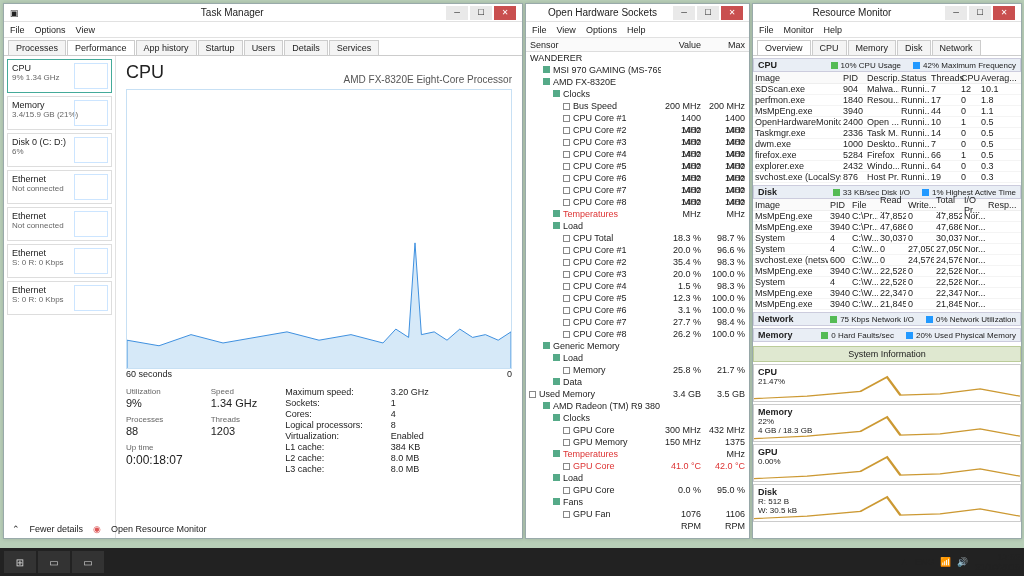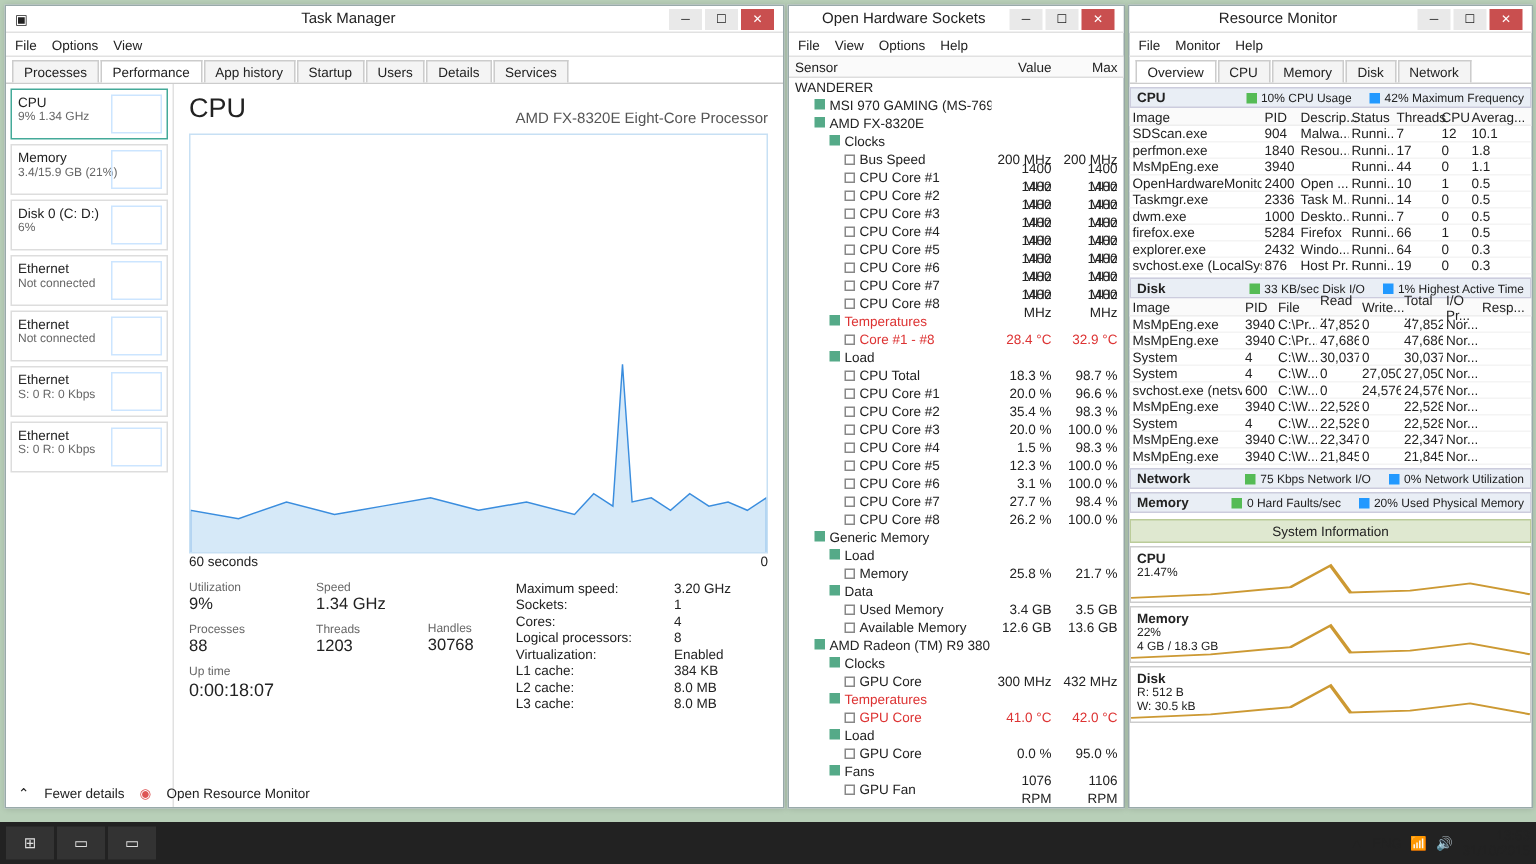--- a/index.html
+++ b/index.html
@@ -33,21 +33,21 @@
 .stats .col div{margin-bottom:1px}
 .stats .hdr{color:#666;font-size:8px}
 .stats .val{font-size:11px}
 .tm-footer{position:absolute;bottom:4px;left:8px;right:8px;display:flex;align-items:center;gap:10px;font-size:9px;color:#246}
 
 #ohm{left:525px;top:3px;width:225px;height:536px}
 #ohm .colhdr{display:flex;border-bottom:1px solid #ddd;font-size:8px;background:#fafafa;height:14px;align-items:center}
 #ohm .colhdr .c1{flex:1;padding-left:4px}
 #ohm .colhdr .c2,.colhdr .c3{width:44px;text-align:right;padding-right:4px}
 #ohm .tree{height:calc(100% - 50px);overflow:hidden;font-size:8px;line-height:12px}
-.trow{display:flex;align-items:center;height:12px}
+.trow{display:flex;align-items:flex-start;height:12px}
 .trow .tname{flex:1;white-space:nowrap;overflow:hidden}
 .trow .tv{width:44px;text-align:right;padding-right:4px}
 .trow.hot .tname,.trow.hot .tv{color:#d33}
 .trow .box{display:inline-block;width:7px;height:7px;border:1px solid #888;margin:0 3px;vertical-align:middle}
 .trow .ic{display:inline-block;width:7px;height:7px;background:#5a8;margin:0 3px}
 
 #rm{left:752px;top:3px;width:270px;height:536px}
 #rm .body{height:calc(100% - 52px);overflow:hidden}
 .rm-sec-hdr{height:14px;background:#e9eef5;border:1px solid #ccd;display:flex;align-items:center;padding:0 4px;font-size:8px;margin-top:2px}
 .rm-sec-hdr .fill{flex:1}
@@ -152,26 +152,20 @@
           <div class="val">88</div>
           <div class="hdr" style="margin-top:6px">Up time</div>
           <div style="font-size:12px">0:00:18:07</div>
         </div>
         <div class="col">
           <div class="hdr">Speed</div>
           <div class="val">1.34 GHz</div>
           <div class="hdr" style="margin-top:6px">Threads</div>
           <div class="val">1203</div>
         </div>
-        <div class="col">
-          <div>&nbsp;</div>
-            <div>&nbsp;</div>
-          <div class="hdr" style="margin-top:6px">Handles</div>
-          <div class="val">30768</div>
-        </div>
         <div class="col" style="font-size:8px;color:#555">
           <div><span>Maximum speed:</span></div>
           <div><span>Sockets:</span></div>
           <div><span>Cores:</span></div>
           <div><span>Logical processors:</span></div>
           <div><span>Virtualization:</span></div>
           <div><span>L1 cache:</span></div>
           <div><span>L2 cache:</span></div>
           <div><span>L3 cache:</span></div>
         </div>
@@ -280,25 +274,20 @@
       <div class="trow">
         <div class="tname" style="padding-left:34px"><span class="box"></span>CPU Core #8</div>
         <div class="tv">1400 MHz</div>
         <div class="tv">1400 MHz</div>
       </div>
       <div class="trow hot">
         <div class="tname" style="padding-left:24px"><span class="ic"></span>Temperatures</div>
         <div class="tv"></div>
         <div class="tv"></div>
       </div>
-      <div class="trow hot">
-        <div class="tname" style="padding-left:34px"><span class="box"></span>Core #1 - #8</div>
-        <div class="tv">28.4 °C</div>
-        <div class="tv">32.9 °C</div>
-      </div>
       <div class="trow">
         <div class="tname" style="padding-left:24px"><span class="ic"></span>Load</div>
         <div class="tv"></div>
         <div class="tv"></div>
       </div>
       <div class="trow">
         <div class="tname" style="padding-left:34px"><span class="box"></span>CPU Total</div>
         <div class="tv">18.3 %</div>
         <div class="tv">98.7 %</div>
       </div>
@@ -356,43 +345,43 @@
         <div class="tname" style="padding-left:34px"><span class="box"></span>Memory</div>
         <div class="tv">25.8 %</div>
         <div class="tv">21.7 %</div>
       </div>
       <div class="trow">
         <div class="tname" style="padding-left:24px"><span class="ic"></span>Data</div>
         <div class="tv"></div>
         <div class="tv"></div>
       </div>
       <div class="trow">
-        <div class="tname" style="padding-left:34px"><span class="box"></span>Used Memory</div>
+        <div class="tname" style=""><span class="box"></span>Used Memory</div>
         <div class="tv">3.4 GB</div>
         <div class="tv">3.5 GB</div>
-      </div>
-      <div class="trow">
-        <div class="tname" style="padding-left:34px"><span class="box"></span>Available Memory</div>
-        <div class="tv">12.6 GB</div>
-        <div class="tv">13.6 GB</div>
       </div>
       <div class="trow">
         <div class="tname" style="padding-left:14px"><span class="ic"></span>AMD Radeon (TM) R9 380 Series</div>
         <div class="tv"></div>
         <div class="tv"></div>
       </div>
       <div class="trow">
         <div class="tname" style="padding-left:24px"><span class="ic"></span>Clocks</div>
         <div class="tv"></div>
         <div class="tv"></div>
       </div>
       <div class="trow">
         <div class="tname" style="padding-left:34px"><span class="box"></span>GPU Core</div>
         <div class="tv">300 MHz</div>
         <div class="tv">432 MHz</div>
+      </div>
+      <div class="trow">
+        <div class="tname" style="padding-left:34px"><span class="box"></span>GPU Memory</div>
+        <div class="tv">150 MHz</div>
+        <div class="tv">1375 MHz</div>
       </div>
       <div class="trow hot">
         <div class="tname" style="padding-left:24px"><span class="ic"></span>Temperatures</div>
         <div class="tv"></div>
         <div class="tv"></div>
       </div>
       <div class="trow hot">
         <div class="tname" style="padding-left:34px"><span class="box"></span>GPU Core</div>
         <div class="tv">41.0 °C</div>
         <div class="tv">42.0 °C</div>
@@ -634,20 +623,23 @@
         <span style="width:24px">Nor...</span>
         <span style="width:20px"></span>
       </div>
       <div class="rm-sec-hdr"><b>Network</b><div class="fill"></div><span class="blk" style="background:#5b5"></span>75 Kbps Network I/O<span style="width:12px"></span><span class="blk" style="background:#29f"></span>0% Network Utilization</div>
       <div class="rm-sec-hdr"><b>Memory</b><div class="fill"></div><span class="blk" style="background:#5b5"></span>0 Hard Faults/sec<span style="width:12px"></span><span class="blk" style="background:#29f"></span>20% Used Physical Memory</div>
       <div class="rm-sys-hdr">System Information</div>
       <div class="mini"><b>CPU</b><br>21.47%<svg viewBox="0 0 100 30" preserveAspectRatio="none" width="100%" height="100%">
           <polyline points="0,28 20,26 40,22 50,10 55,25 70,24 85,20 100,26" fill="none" stroke="#c93" stroke-width="1"></polyline>
         </svg></div>
       <div class="mini"><b>Memory</b><br>22%<br>4 GB / 18.3 GB<svg viewBox="0 0 100 30" preserveAspectRatio="none" width="100%" height="100%">
+          <polyline points="0,28 20,26 40,22 50,10 55,25 70,24 85,20 100,26" fill="none" stroke="#c93" stroke-width="1"></polyline>
+        </svg></div>
+      <div class="mini"><b>GPU</b><br>0.00%<svg viewBox="0 0 100 30" preserveAspectRatio="none" width="100%" height="100%">
           <polyline points="0,28 20,26 40,22 50,10 55,25 70,24 85,20 100,26" fill="none" stroke="#c93" stroke-width="1"></polyline>
         </svg></div>
       <div class="mini"><b>Disk</b><br>R: 512 B<br>W: 30.5 kB<svg viewBox="0 0 100 30" preserveAspectRatio="none" width="100%" height="100%">
           <polyline points="0,28 20,26 40,22 50,10 55,25 70,24 85,20 100,26" fill="none" stroke="#c93" stroke-width="1"></polyline>
         </svg></div>
     </div>
 </div>
 
 <div id="taskbar">
   <div class="tb">⊞</div>

